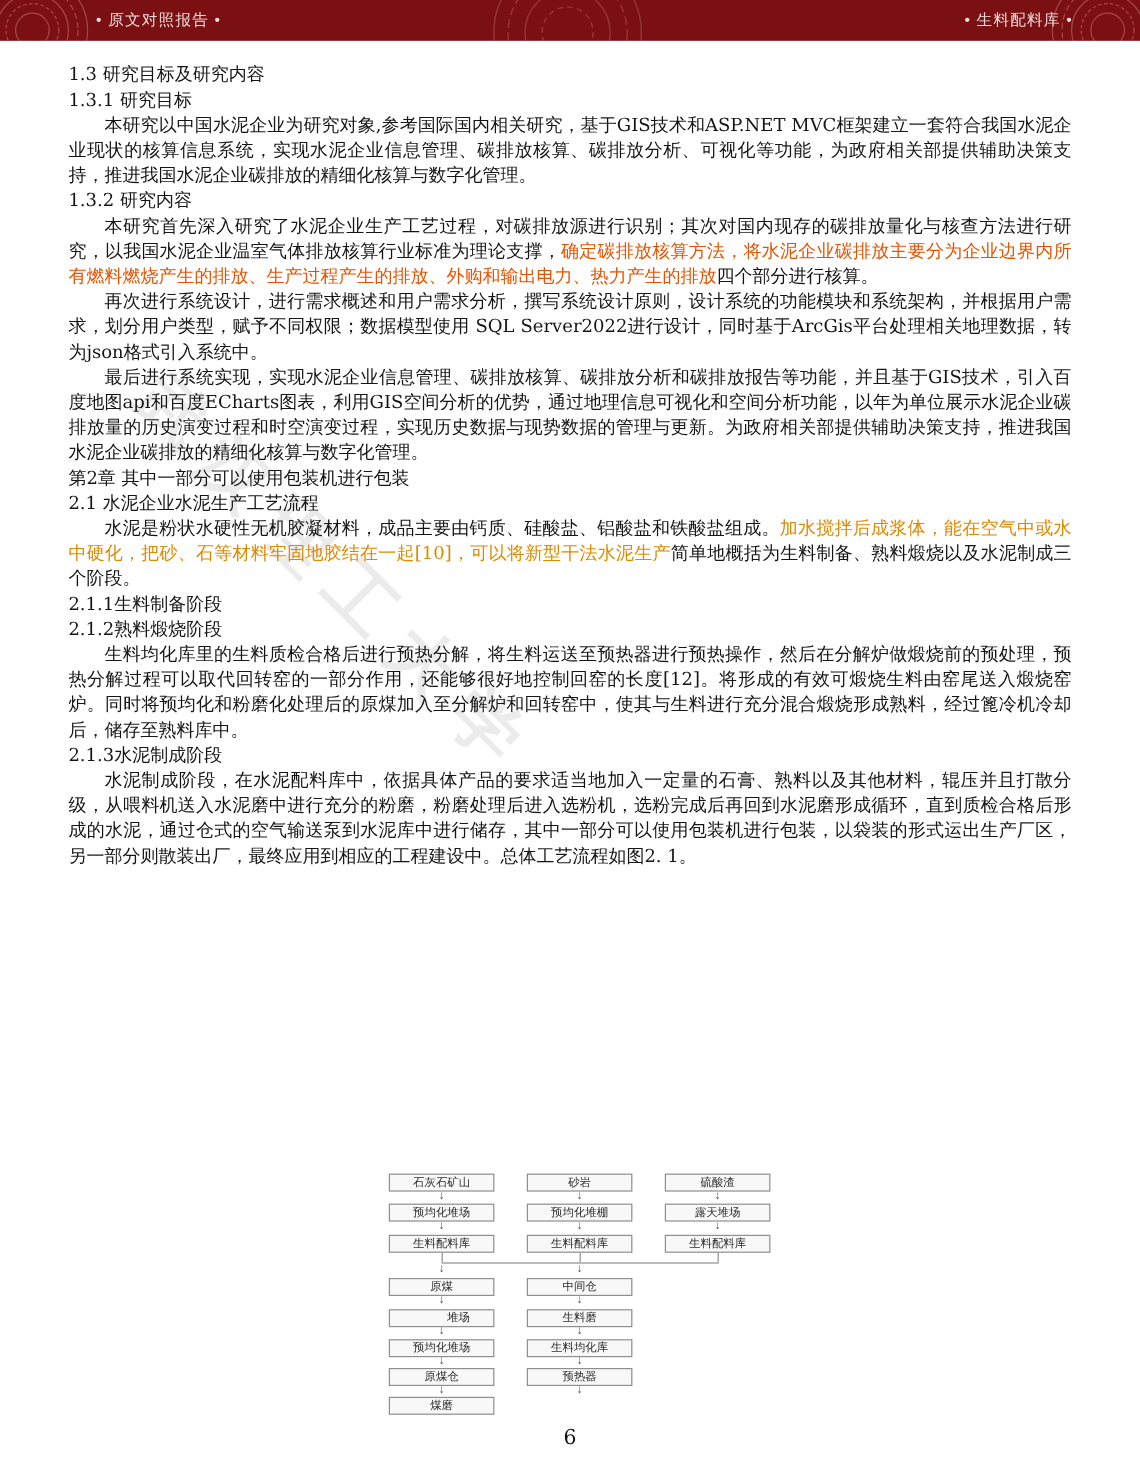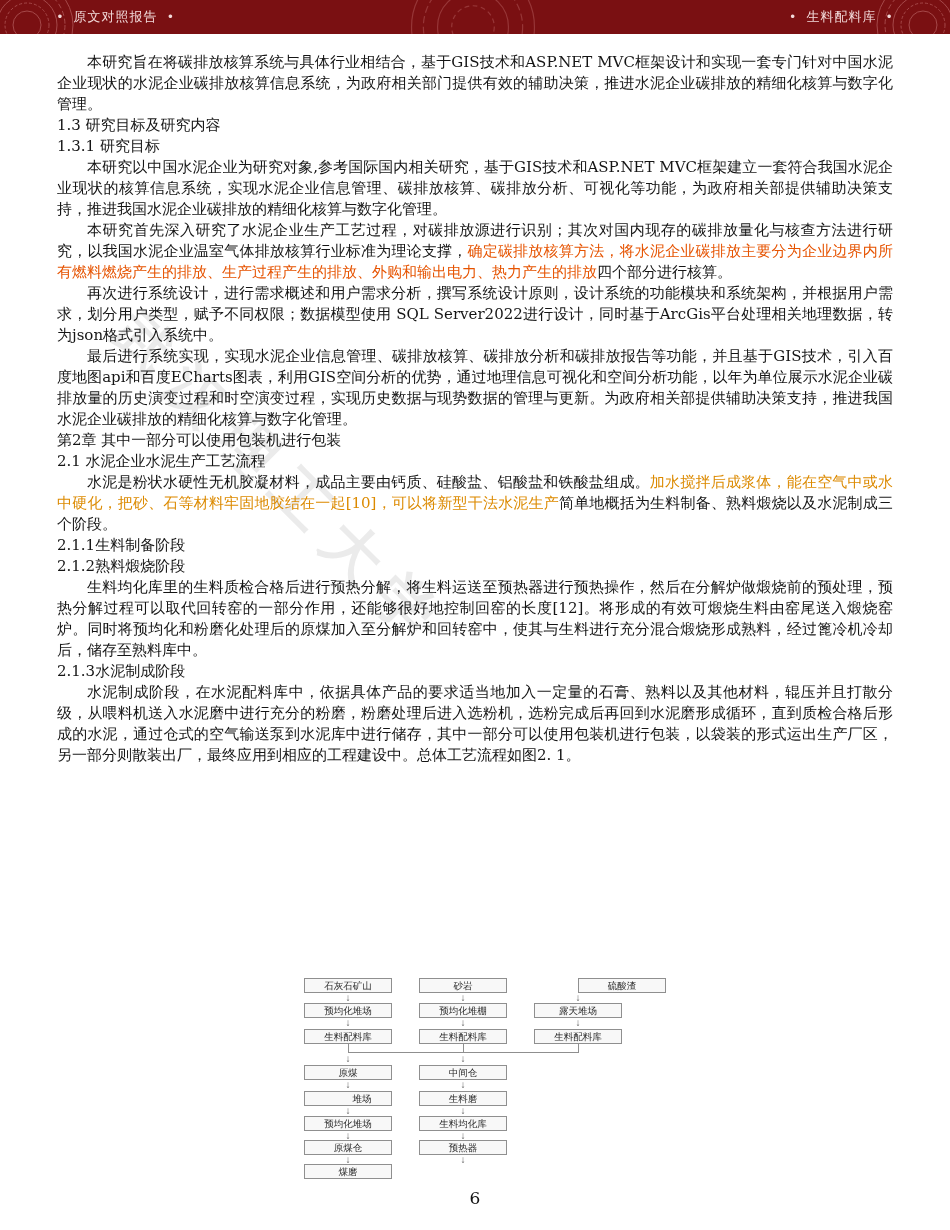--- a/index.html
+++ b/index.html
@@ -8,21 +8,22 @@
     font-family:"DejaVu Serif","Liberation Serif",serif;color:#151515;
   }
   
   .header{
     position:absolute;top:0;left:0;width:950px;height:34px;background:#7a1012;
     display:flex;justify-content:space-between;align-items:center;
     padding:0 56px;box-sizing:border-box;overflow:hidden;
   }
   .header .htext{
     position:relative;z-index:3;color:#f2dada;font-size:13px;letter-spacing:1px;
-    font-family:Liberation Mono, monospace;
+    font-family:Liberation Sans, sans-serif;
+    margin-left:24px;
   }
   .rosette{position:absolute;z-index:1;opacity:.45;}
   .rosette.left{left:-28px;top:-30px;}
   .rosette.center{left:408px;top:-38px;opacity:.3;}
   .rosette.right{right:-28px;top:-30px;}
   
   .watermark{
     position:absolute;left:150px;top:295px;z-index:0;
     transform:rotate(45deg);transform-origin:0 0;
     font-size:58px;letter-spacing:16px;white-space:nowrap;
@@ -32,22 +33,22 @@
   .content{
     position:absolute;left:57px;top:52px;width:836px;z-index:1;
     font-size:15px;line-height:21px;text-align:justify;
   }
   .content p{margin:0;padding:0;}
   .indent{text-indent:2em;}
   .hl-red{color:#e65300;}
   .hl-orange{color:#dc8a00;}
   
   .flowchart{
-    position:absolute;left:296px;top:974px;width:360px;height:206px;z-index:1;
-    font-family:Liberation Sans, sans-serif;
+    position:absolute;left:316px;top:974px;width:360px;height:206px;z-index:1;
+    font-family:Liberation Mono, monospace;
   }
   .fc-box{
     position:absolute;width:88px;height:15px;line-height:13px;box-sizing:border-box;
     border:1px solid #8f8f8f;background:#f8f8f8;color:#2b2b2b;
     font-size:9.5px;text-align:center;white-space:nowrap;overflow:hidden;
   }
   .fc-arrow{
     position:absolute;width:10px;text-align:center;color:#555;
     font-size:10px;line-height:11px;
   }
@@ -88,24 +89,24 @@
       <circle cx="55" cy="55" r="46"></circle>
     </g>
   </svg>
   <span class="htext">• 原文对照报告 •</span>
   <span class="htext">• 生料配料库 •</span>
 </div>
 
 <div class="watermark">武汉理工大学</div>
 
 <div class="content">
-  <p class="indent">本研究旨在将碳排放核算系统与具体行业相结合，基于GIS技术和ASP.NET MVC框架设计和实现一套专门针对中国水泥企业现状的水泥企业碳排放核算信息系统，为政府相关部门提供有效的辅助决策，推进水泥企业碳排放的精细化核算与数字化管理。</p>
   <p>1.3 研究目标及研究内容</p>
   <p>1.3.1 研究目标</p>
   <p class="indent">本研究以中国水泥企业为研究对象,参考国际国内相关研究，基于GIS技术和ASP.NET MVC框架建立一套符合我国水泥企业现状的核算信息系统，实现水泥企业信息管理、碳排放核算、碳排放分析、可视化等功能，为政府相关部提供辅助决策支持，推进我国水泥企业碳排放的精细化核算与数字化管理。</p>
+  <p>1.3.2 研究内容</p>
   <p class="indent"><span>本研究首先深入研究了水泥企业生产工艺过程，对碳排放源进行识别；其次对国内现存的碳排放量化与核查方法进行研究，以我国水泥企业温室气体排放核算行业标准为理论支撑，</span><span class="hl-red">确定碳排放核算方法，将水泥企业碳排放主要分为企业边界内所有燃料燃烧产生的排放、生产过程产生的排放、外购和输出电力、热力产生的排放</span><span>四个部分进行核算。</span></p>
   <p class="indent">再次进行系统设计，进行需求概述和用户需求分析，撰写系统设计原则，设计系统的功能模块和系统架构，并根据用户需求，划分用户类型，赋予不同权限；数据模型使用 SQL Server2022进行设计，同时基于ArcGis平台处理相关地理数据，转为json格式引入系统中。</p>
   <p class="indent">最后进行系统实现，实现水泥企业信息管理、碳排放核算、碳排放分析和碳排放报告等功能，并且基于GIS技术，引入百度地图api和百度ECharts图表，利用GIS空间分析的优势，通过地理信息可视化和空间分析功能，以年为单位展示水泥企业碳排放量的历史演变过程和时空演变过程，实现历史数据与现势数据的管理与更新。为政府相关部提供辅助决策支持，推进我国水泥企业碳排放的精细化核算与数字化管理。</p>
   <p>第2章 其中一部分可以使用包装机进行包装</p>
   <p>2.1 水泥企业水泥生产工艺流程</p>
   <p class="indent"><span>水泥是粉状水硬性无机胶凝材料，成品主要由钙质、硅酸盐、铝酸盐和铁酸盐组成。</span><span class="hl-orange">加水搅拌后成浆体，能在空气中或水中硬化，把砂、石等材料牢固地胶结在一起[10]，可以将新型干法水泥生产</span><span>简单地概括为生料制备、熟料煅烧以及水泥制成三个阶段。</span></p>
   <p>2.1.1生料制备阶段</p>
   <p>2.1.2熟料煅烧阶段</p>
   <p class="indent">生料均化库里的生料质检合格后进行预热分解，将生料运送至预热器进行预热操作，然后在分解炉做煅烧前的预处理，预热分解过程可以取代回转窑的一部分作用，还能够很好地控制回窑的长度[12]。将形成的有效可煅烧生料由窑尾送入煅烧窑炉。同时将预均化和粉磨化处理后的原煤加入至分解炉和回转窑中，使其与生料进行充分混合煅烧形成熟料，经过篦冷机冷却后，储存至熟料库中。</p>
   <p>2.1.3水泥制成阶段</p>
@@ -116,21 +117,21 @@
     <div class="fc-box" style="left: 8px; top: 4px;">石灰石矿山</div>
     <div class="fc-arrow" style="left: 47px; top: 18px;">↓</div>
     <div class="fc-box" style="left: 8px; top: 29px;">预均化堆场</div>
     <div class="fc-arrow" style="left: 47px; top: 43px;">↓</div>
     <div class="fc-box" style="left: 8px; top: 55px;">生料配料库</div>
     <div class="fc-box" style="left: 123px; top: 4px;">砂岩</div>
     <div class="fc-arrow" style="left: 162px; top: 18px;">↓</div>
     <div class="fc-box" style="left: 123px; top: 29px;">预均化堆棚</div>
     <div class="fc-arrow" style="left: 162px; top: 43px;">↓</div>
     <div class="fc-box" style="left: 123px; top: 55px;">生料配料库</div>
-    <div class="fc-box" style="left: 238px; top: 4px; margin-left: 44px;">硫酸渣</div>
+    <div class="fc-box" style="left: 238px; top: 4px;">硫酸渣</div>
     <div class="fc-arrow" style="left: 277px; top: 18px;">↓</div>
     <div class="fc-box" style="left: 238px; top: 29px;">露天堆场</div>
     <div class="fc-arrow" style="left: 277px; top: 43px;">↓</div>
     <div class="fc-box" style="left: 238px; top: 55px;">生料配料库</div>
     <div class="fc-line" style="left: 52px; top: 70px; width: 1px; height: 8px;"></div>
     <div class="fc-line" style="left: 167px; top: 70px; width: 1px; height: 8px;"></div>
     <div class="fc-line" style="left: 282px; top: 70px; width: 1px; height: 8px;"></div>
     <div class="fc-line" style="left: 52px; top: 78px; width: 231px; height: 1px;"></div>
     <div class="fc-arrow" style="left: 47px; top: 79px;">↓</div>
     <div class="fc-arrow" style="left: 162px; top: 79px;">↓</div>

